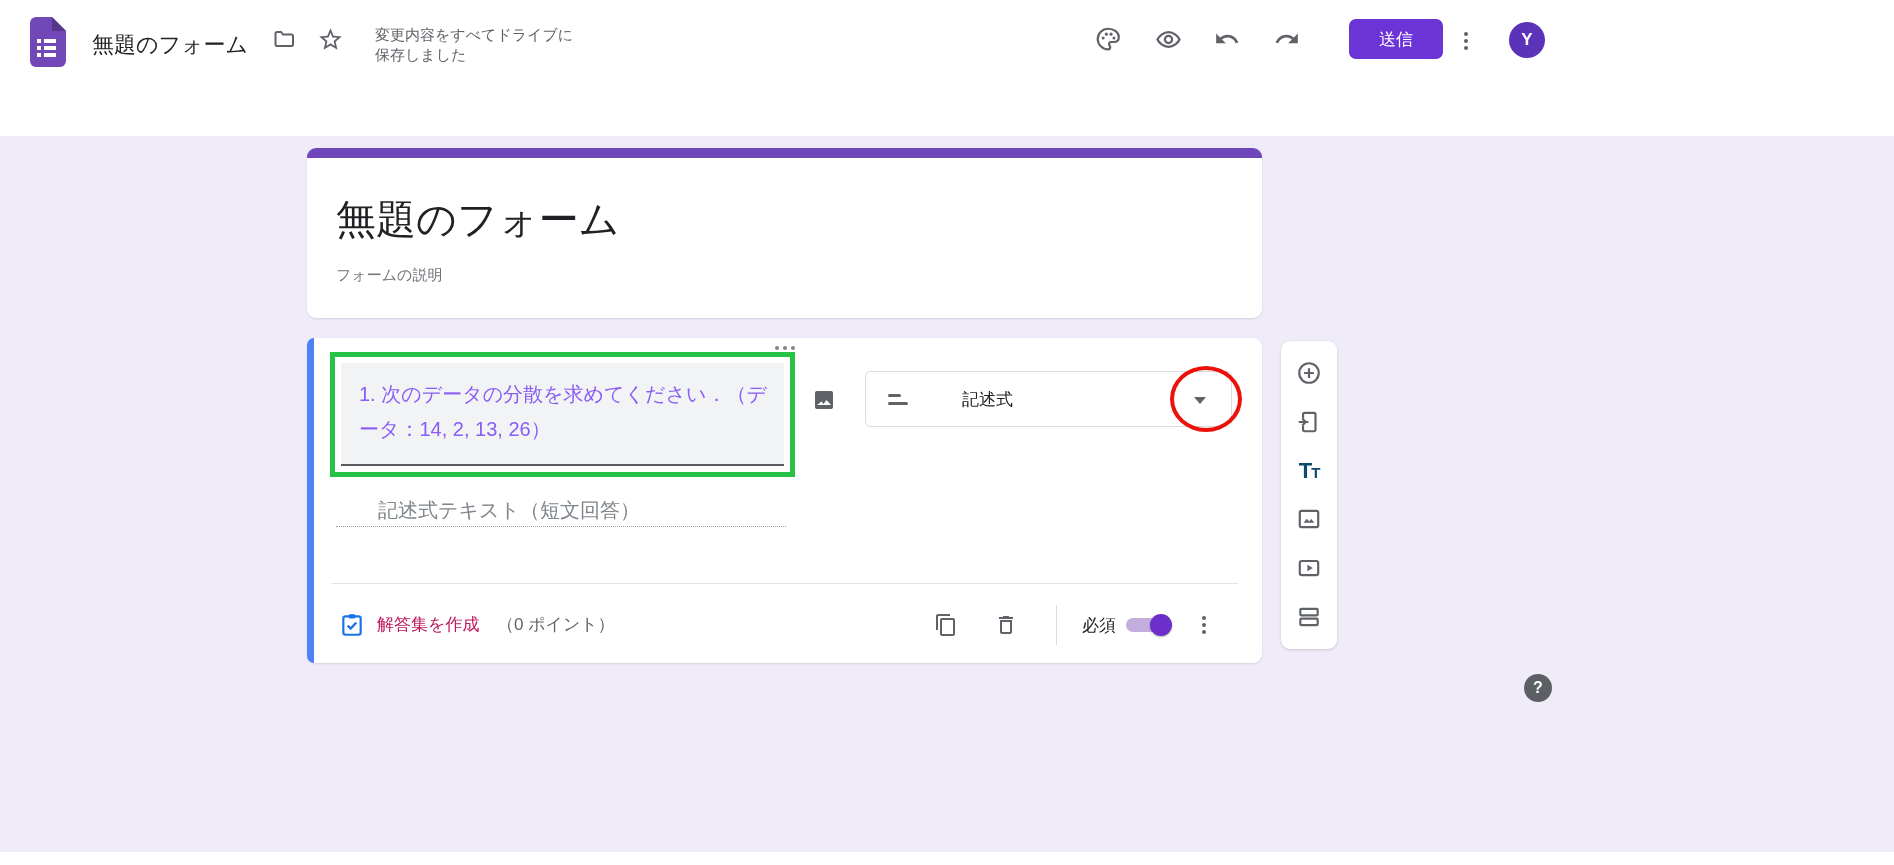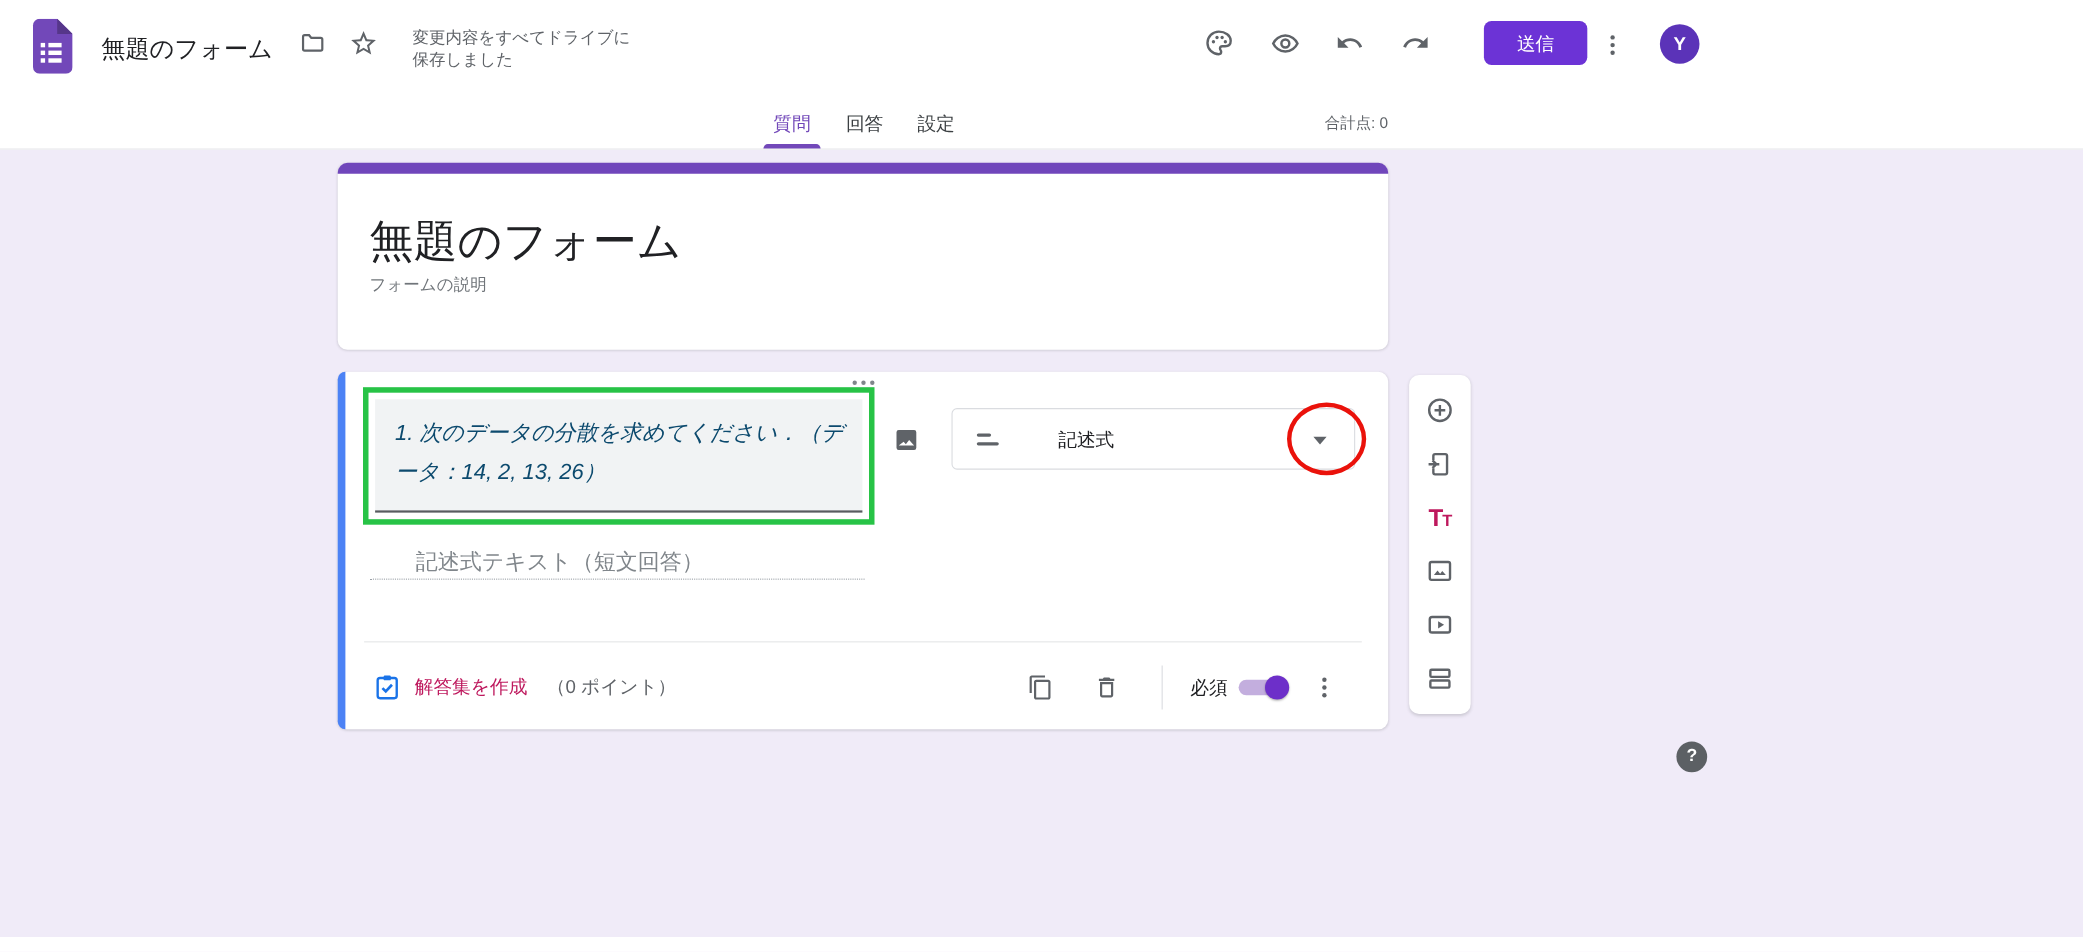--- a/index.html
+++ b/index.html
@@ -41,34 +41,34 @@
   
   .canvas { position:absolute; left:0; top:136px; width:1894px; height:716px; background:#f0ebf8; }
   .card { position:absolute; background:#fff; border-radius:9px;
     box-shadow:0 1px 2px rgba(60,64,67,.15); }
 
   
   .title-card { left:307px; top:12px; width:955px; height:170px; }
   .title-card .topbar { position:absolute; left:0; top:0; width:100%; height:10px;
     background:#7046bb; border-radius:9px 9px 0 0; }
   .form-title { left:29px; top:44px; font-size:40px; color:#202124; cursor:text; }
-  .form-desc { left:29px; top:102px; font-size:15px; color:#70757a; cursor:text; }
+  .form-desc { left:29px; top:118px; font-size:15px; color:#70757a; cursor:text; }
 
   
   .q-card { left:307px; top:202px; width:955px; height:325px; }
   .blue-bar { position:absolute; left:0; top:0; width:7px; height:325px;
     background:#4c82f5; border-radius:9px 0 0 9px; }
   .drag-dots { left:0; right:0; top:8px; display:flex; justify-content:center; gap:4px; cursor:grab; }
   .drag-dots i { width:4px; height:4px; border-radius:50%; background:#80868b; }
 
   .green-box { left:23px; top:14px; width:465px; height:125px;
     border:5px solid #27c346; z-index:3; pointer-events:none; }
   .q-input { left:6px; top:6px; width:443px; height:103px; background:#f1f3f4;
     border-bottom:2px solid #585c60; padding:14px 18px 0 18px; cursor:text; pointer-events:auto; }
-  .q-input span { display:block; font-size:20px; line-height:35px; color:#0c4a6e; white-space:nowrap;font-style:italic; }
+  .q-input span { display:block; font-size:20px; line-height:35px; color:#8b5cf6; white-space:nowrap; }
 
   .q-img-btn { left:497px; top:42px; width:40px; height:40px; }
   .type-select { left:558px; top:33px; width:367px; height:56px; background:#fff;
     border:1px solid #dadce0; border-radius:5px; cursor:pointer; }
   .sa-icon { position:absolute; left:22px; top:19px; width:24px; height:18px; }
   .sa-icon i { position:absolute; left:0; height:3px; border-radius:2px; background:#5f6368; display:block; }
   .sa-icon .b1 { top:3px; width:13px; } .sa-icon .b2 { top:11px; width:20px; }
   .type-label { position:absolute; left:64px; top:0; height:54px; display:flex;
     align-items:center; font-size:17px; color:#202124;margin-left:32px; }
   .caret { position:absolute; right:25px; top:25px; width:0; height:0;
@@ -93,21 +93,21 @@
   .toggle .thumb { position:absolute; left:25px; top:2px; width:22px; height:22px;
     border-radius:50%; background:#6d2fc9; box-shadow:0 1px 2px rgba(0,0,0,.3); }
   .q-kebab { left:878px; top:268px; width:38px; height:38px; }
 
   
   .side-toolbar { left:1281px; top:205px; width:56px; height:308px; background:#fff;
     border-radius:9px; box-shadow:0 1px 3px rgba(60,64,67,.2);
     display:flex; flex-direction:column; align-items:center; justify-content:space-around;
     padding:8px 0; position:absolute; }
   .side-btn { width:40px; height:40px; }
-  .tt-glyph { font-size:22px; font-weight:bold; color:#be185d; letter-spacing:-1px;text-align:right; }
+  .tt-glyph { font-size:22px; font-weight:bold; color:#0c4a6e; letter-spacing:-1px;text-align:right; }
   .tt-glyph small { font-size:15px; font-weight:bold; }
 
   .help-btn { left:1524px; top:538px; width:28px; height:28px; border-radius:50%;
     background:#5c6064; color:#fff; font-weight:bold; font-size:16px;
     display:flex; align-items:center; justify-content:center; cursor:pointer; position:absolute; }
 
   .bottom-strip { position:absolute; left:0; top:852px; width:1894px; height:13px; background:#fff; }
 
   svg { display:block; }
 </style>
@@ -182,27 +182,20 @@
       <svg width="24" height="24" viewBox="0 0 24 24" fill="#5f6368">
         <circle cx="12" cy="5" r="2"></circle>
           <circle cx="12" cy="12" r="2"></circle>
           <circle cx="12" cy="19" r="2"></circle>
       </svg>
     </button>
 
     <div class="abs avatar">Y</div>
   </div>
 
-  <div class="tabbar">
-    <button class="abs tab tab1 active">質問</button>
-    <button class="abs tab tab2">回答</button>
-    <button class="abs tab tab3">設定</button>
-    <div class="abs tab-underline"></div>
-    <div class="abs total-points">合計点: 0</div>
-  </div>
 
   <div class="canvas">
 
     <div class="card title-card">
       <div class="topbar"></div>
       <div class="abs form-title">無題のフォーム</div>
       <div class="abs form-desc">フォームの説明</div>
     </div>
 
     <div class="card q-card">

